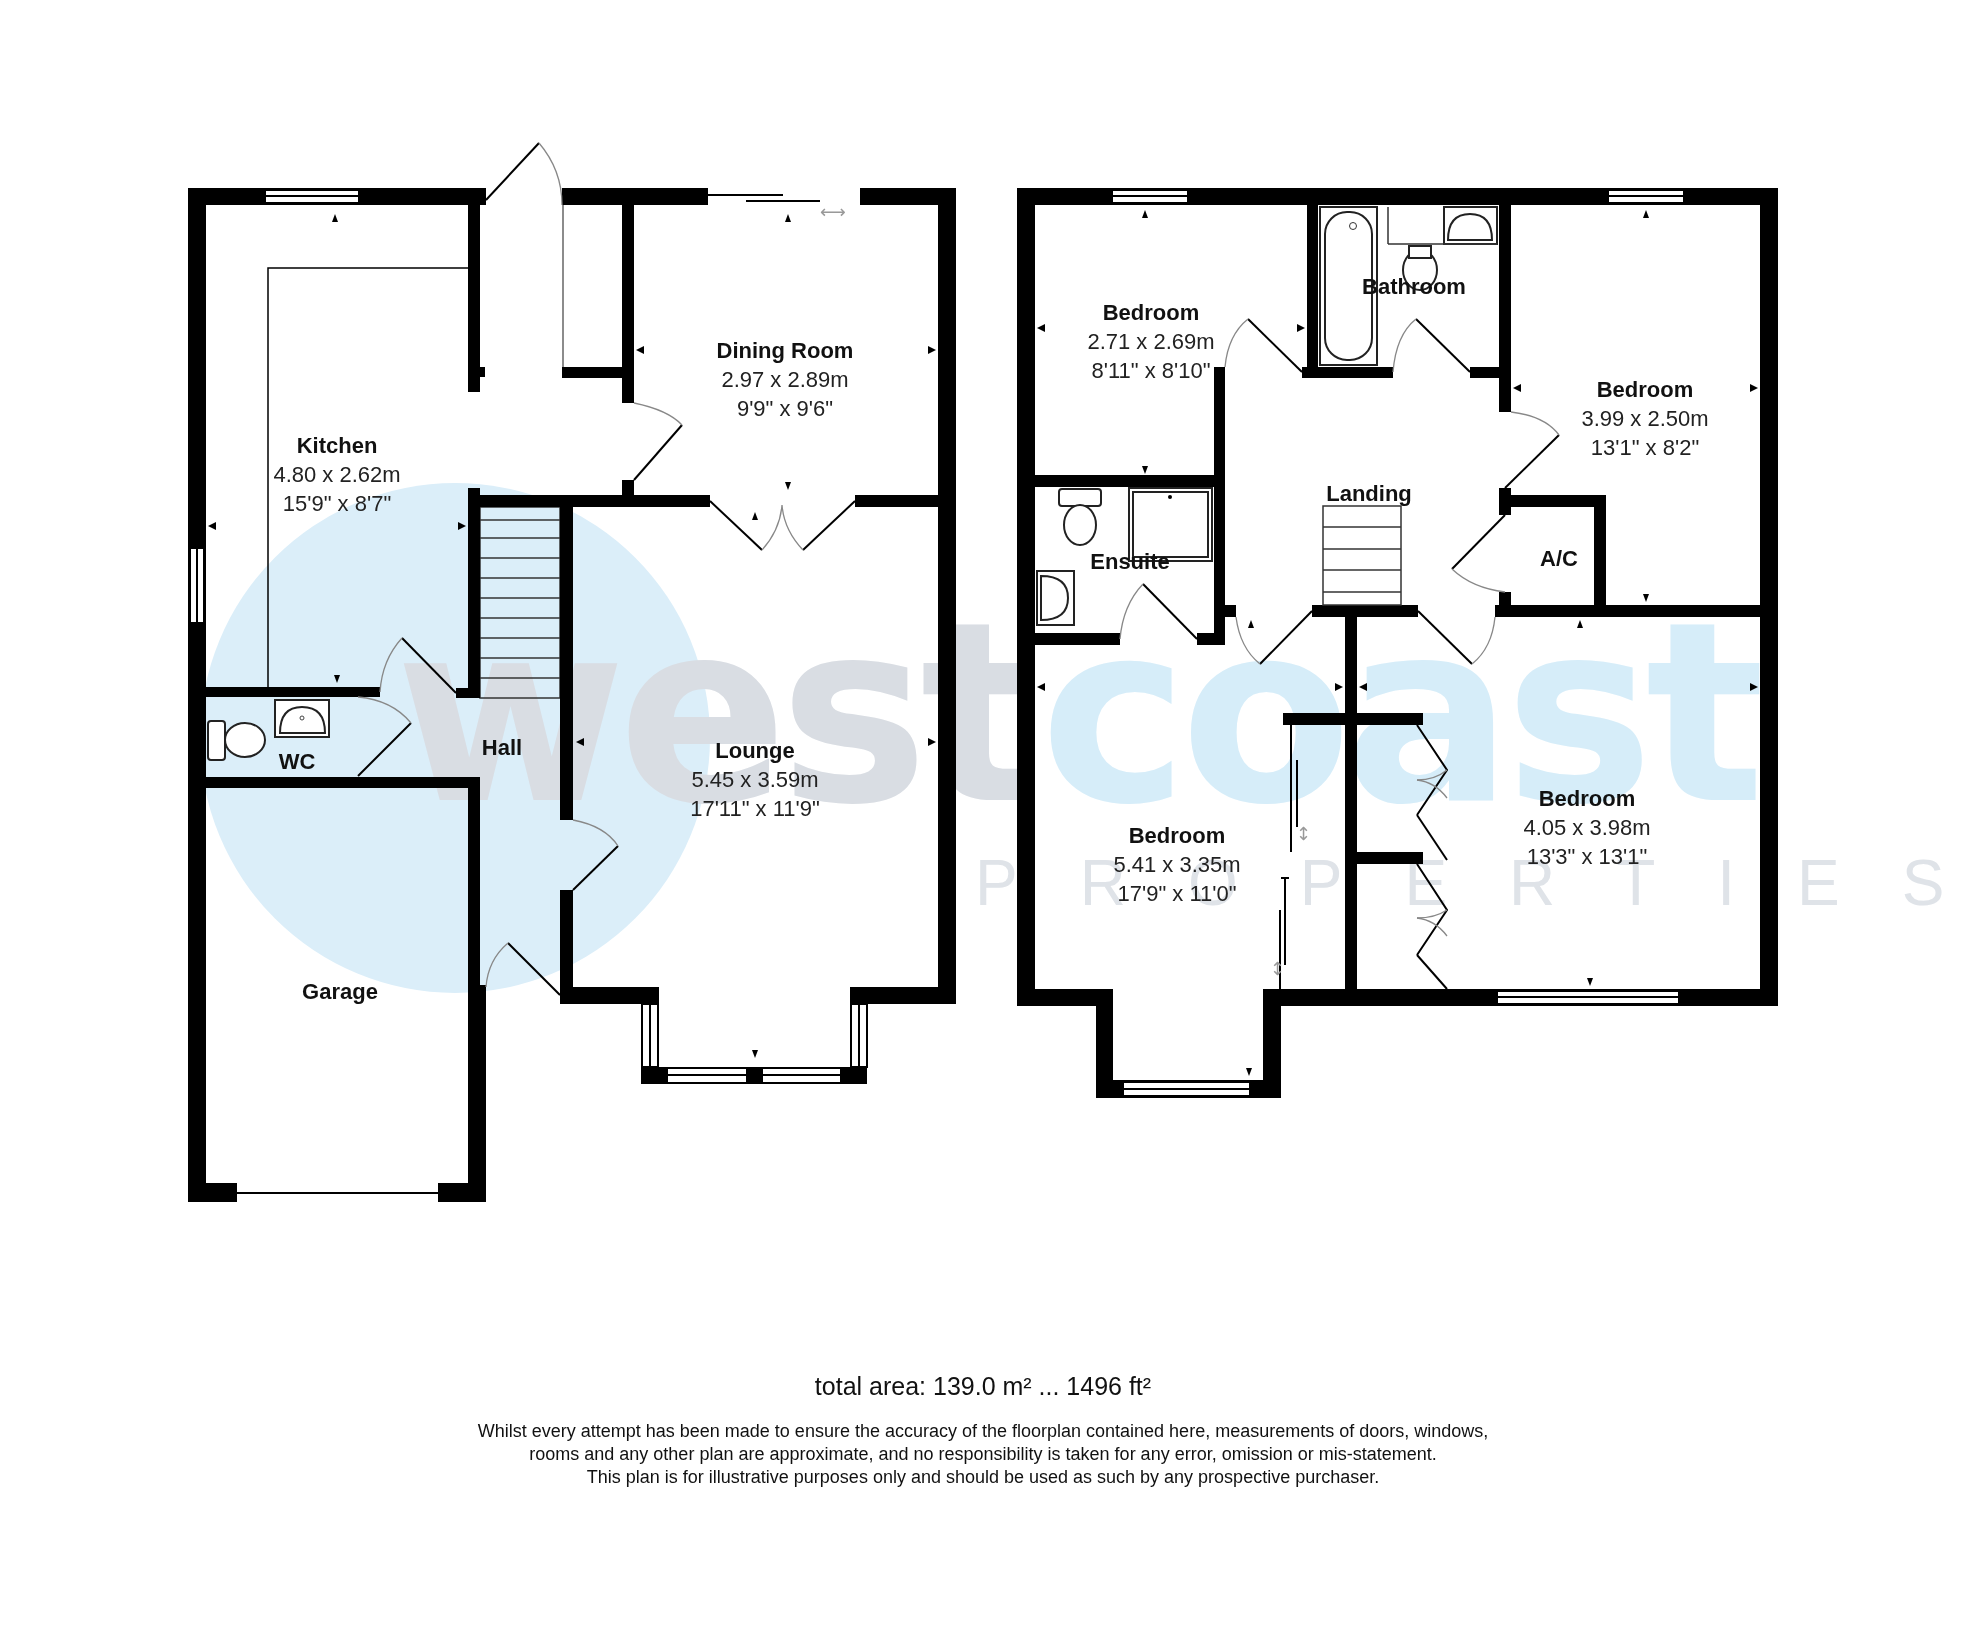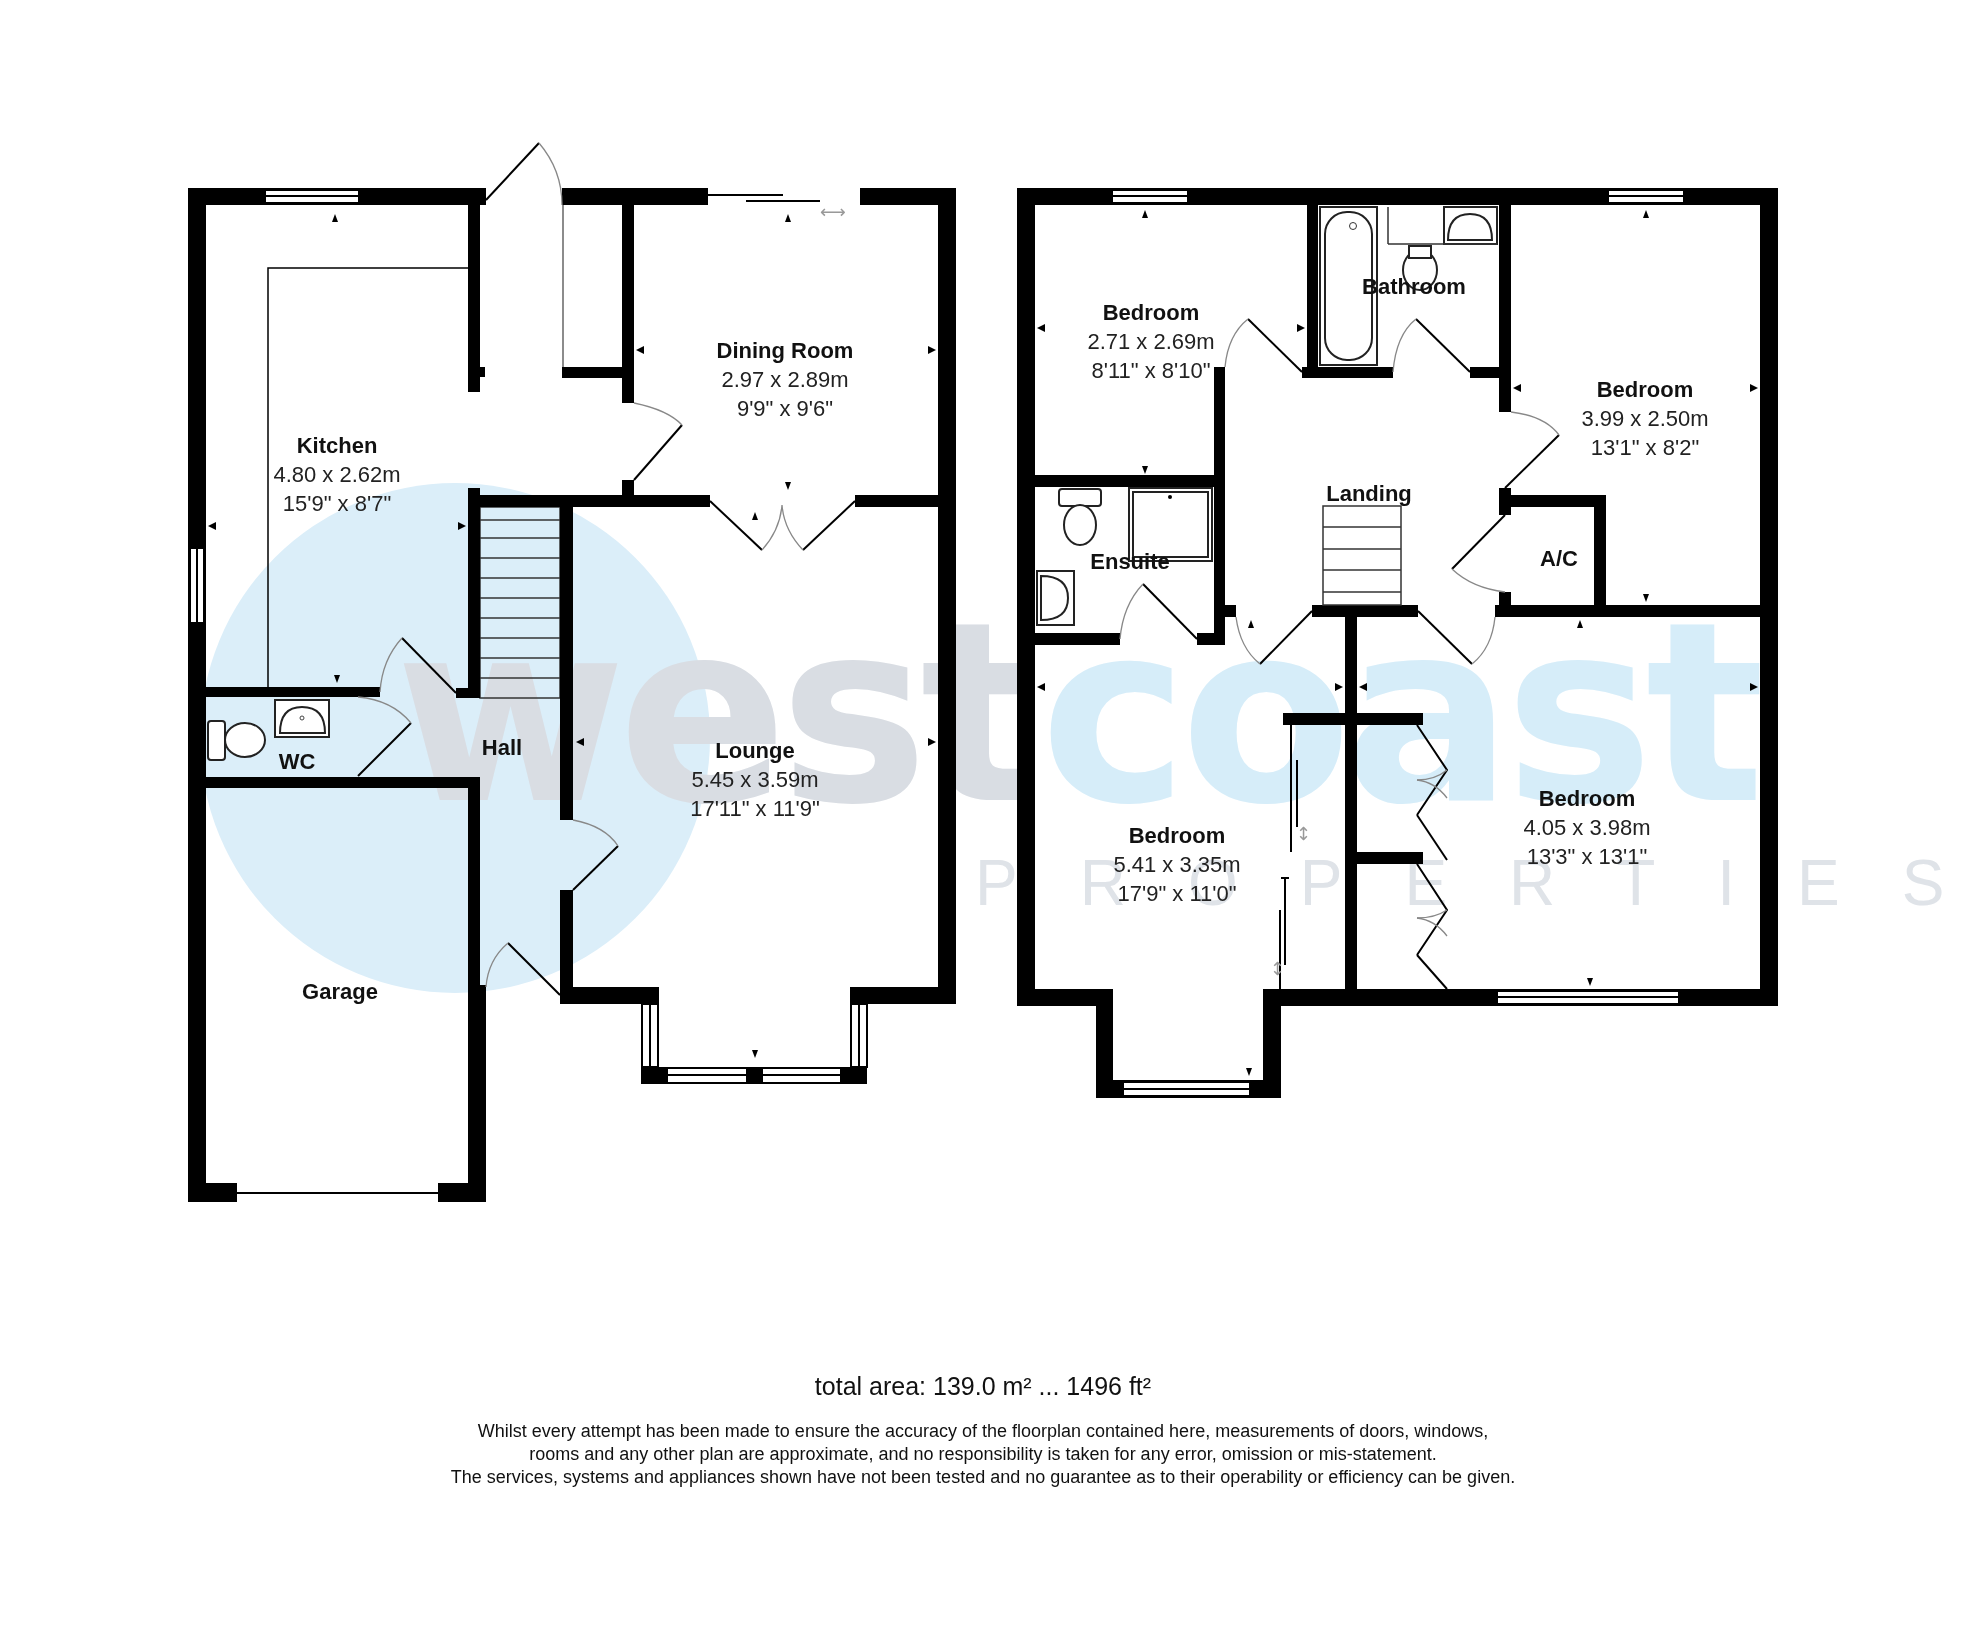--- a/index.html
+++ b/index.html
@@ -391,14 +391,14 @@
       <text class="room-dim" x="1587" y="835">4.05 x 3.98m</text>
       <text class="room-dim" x="1587" y="864">13'3" x 13'1"</text>
     </g>
   </g>
 </svg>
 
 <div class="footer total">total area: 139.0 m² ... 1496 ft²</div>
 <div class="footer disc">
   <div>Whilst every attempt has been made to ensure the accuracy of the floorplan contained here, measurements of doors, windows,</div>
   <div>rooms and any other plan are approximate, and no responsibility is taken for any error, omission or mis-statement.</div>
-  <div>The services, systems and appliances shown have not been tested and no guarantee as to their operability or efficiency can be given.</div>
+  <div>This plan is for illustrative purposes only and should be used as such by any prospective purchaser.</div>
 </div>
 
 </body></html>

